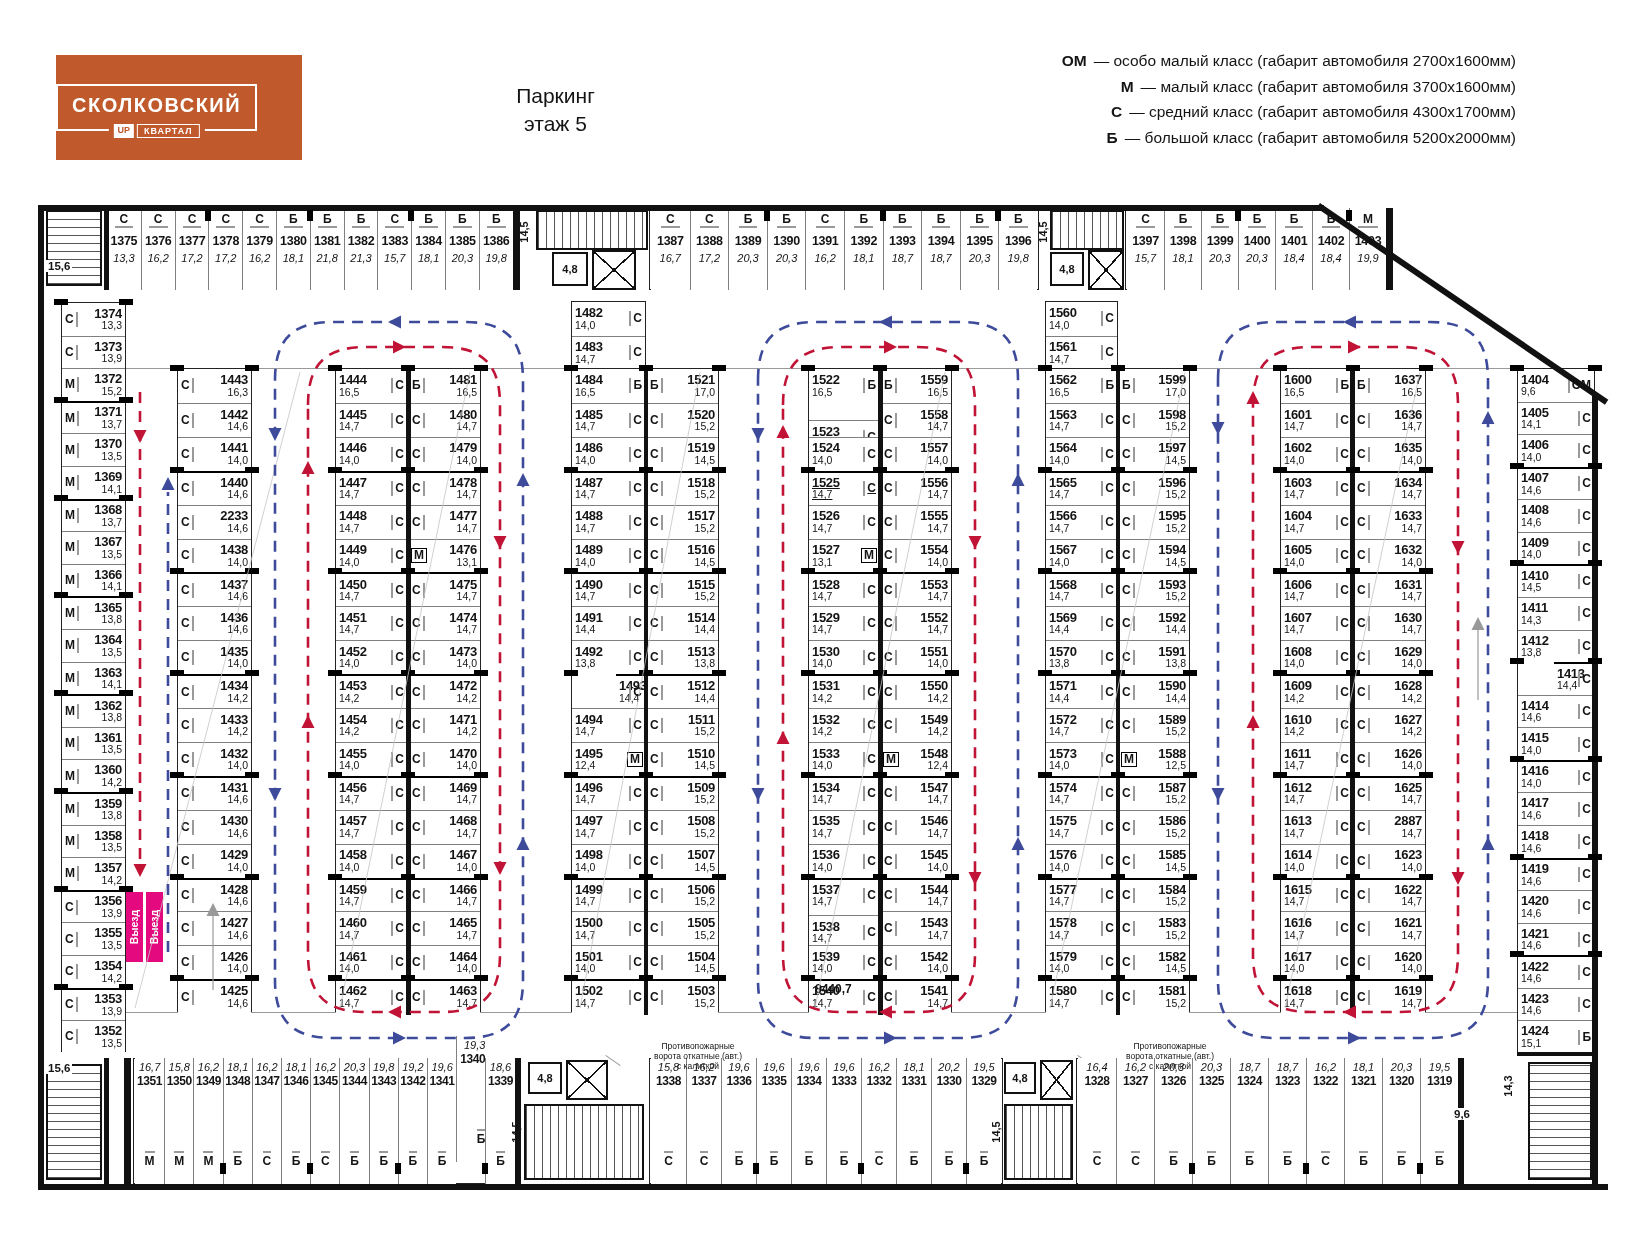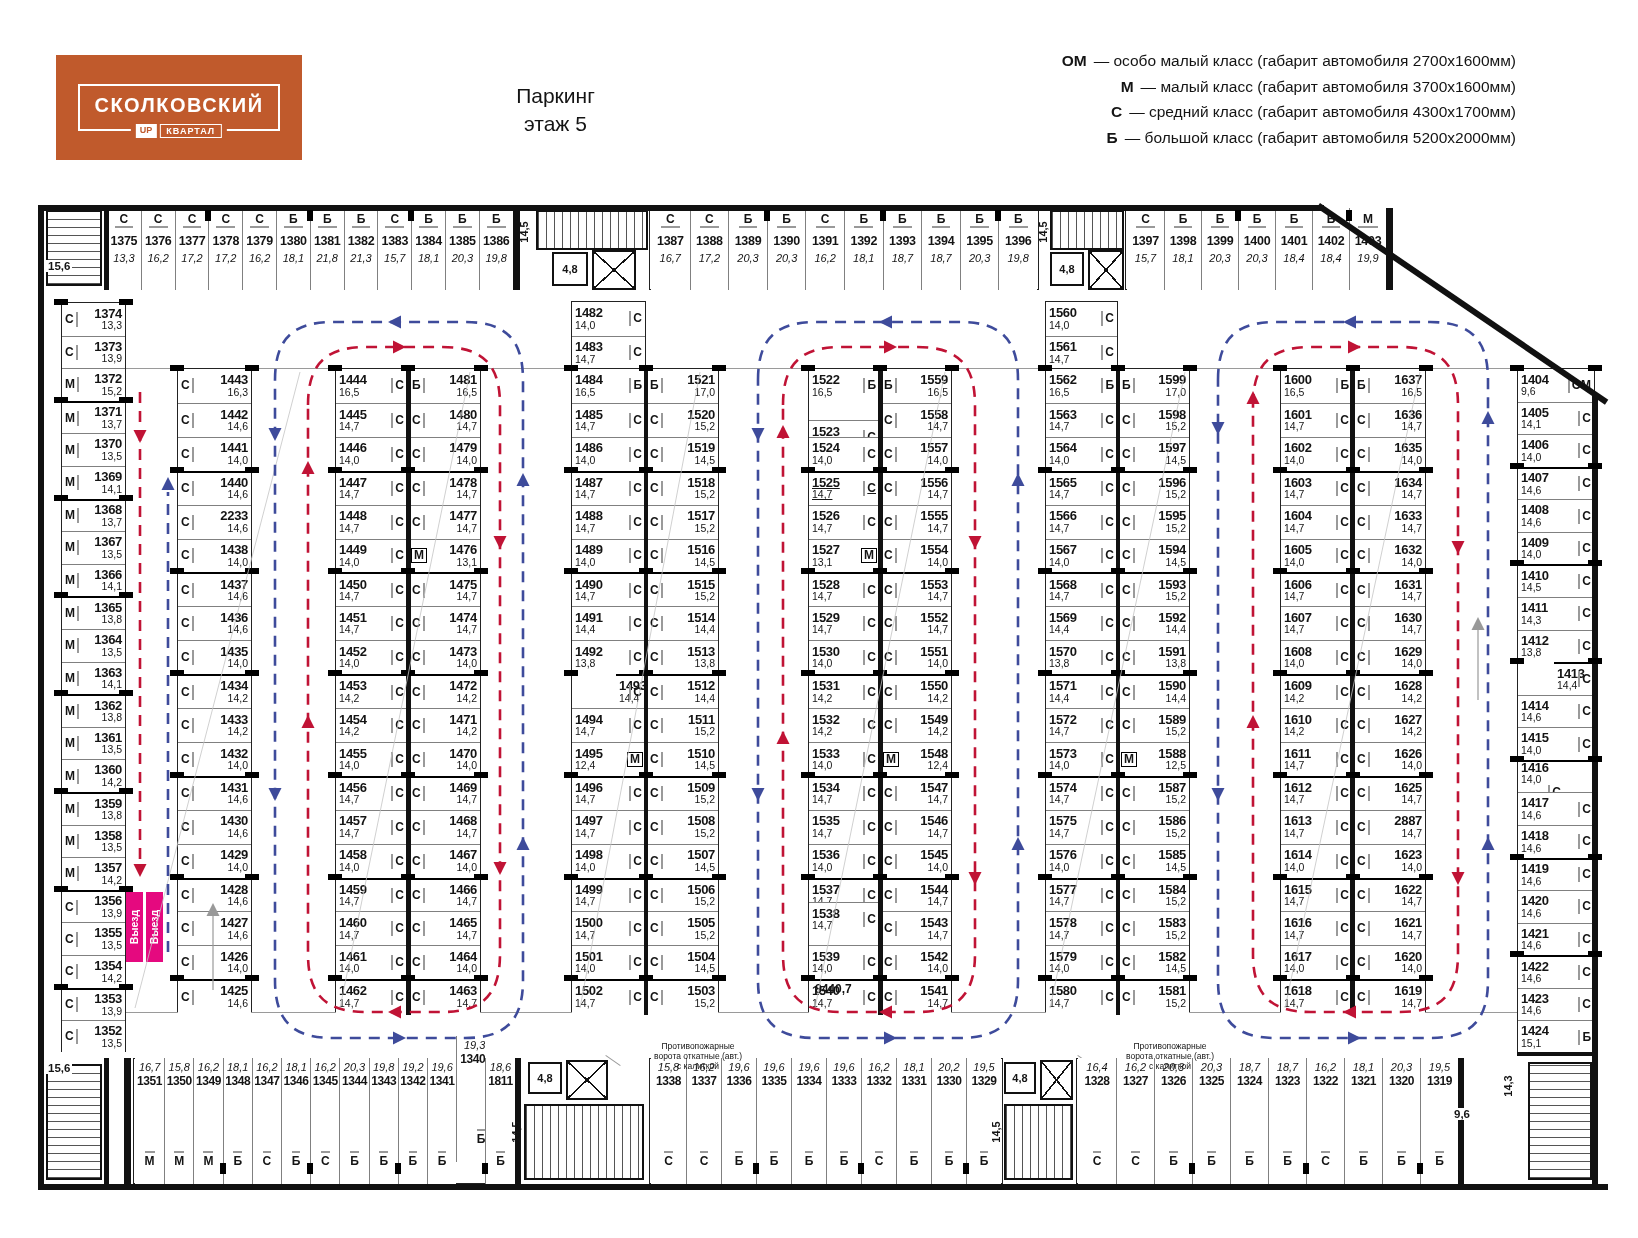--- a/index.html
+++ b/index.html
@@ -1,19 +1,19 @@
 <!DOCTYPE html>
 <html><head>
 <meta charset="utf-8">
 <style>
 *{box-sizing:border-box;margin:0;padding:0}
 body{width:1638px;height:1238px;position:relative;background:#fff;color:#141414;
  font-family:"Liberation Sans","DejaVu Sans",sans-serif;overflow:hidden}
 
-.logo{position:absolute;left:56px;top:55px;width:246px;height:105px;display:flex;align-items:center;justify-content:center}
+.logo{position:absolute;left:56px;top:55px;width:246px;height:105px;display:flex;align-items:center;}
 .logo-inner{border:2px solid #fff;padding:8px 14px 12px;position:relative}
 .logo-title{color:#fff;font-weight:bold;font-size:20px;letter-spacing:1.5px;white-space:nowrap}
 .logo-badges{position:absolute;left:50%;bottom:-9px;transform:translateX(-50%);display:flex;gap:3px;padding:0 5px}
 .badge-up{background:#fff;font-weight:bold;font-size:9px;padding:1px 4px}
 .badge-kv{border:1.5px solid #fff;color:#fff;font-weight:bold;font-size:9px;padding:1px 6px;letter-spacing:1px}
 .title{position:absolute;left:458px;top:82px;width:195px;text-align:center;font-size:21px;line-height:28px}
 .legend{position:absolute;right:122px;top:52px}
 .legend-row{display:flex;justify-content:flex-end;margin-bottom:7.5px;font-size:15.5px}
 .legend-code{font-weight:bold;margin-right:7px;white-space:nowrap}
 .legend-desc{white-space:nowrap}
@@ -1139,21 +1139,21 @@
         </div>
         <span class="cls">С</span>
       </div>
       <div class="stall s-right" style="top: 508.5px; height: 33.9px; border-top: 2.5px solid rgb(0, 0, 0);">
         <div class="nm">
           <b class="">1537</b>
           <i class="">14,7</i>
         </div>
         <span class="cls">С</span>
       </div>
-      <div class="stall s-right" style="top: 533px; height: 33.9px; border-top: 1px solid rgb(128, 128, 128);">
+      <div class="stall s-right" style="top: 546px; height: 33.9px; border-top: 1px solid rgb(128, 128, 128);">
         <div class="nm">
           <b class="">1538</b>
           <i class="">14,7</i>
         </div>
         <span class="cls">С</span>
       </div>
       <div class="stall s-right" style="top: 576.3px; height: 33.9px; border-top: 1px solid rgb(128, 128, 128);">
         <div class="nm">
           <b class="">1539</b>
           <i class="">14,0</i>
@@ -2021,21 +2021,21 @@
         </div>
         <span class="cls">С</span>
       </div>
       <div class="stall s-right" style="top: 358.27px; height: 32.57px; border-top: 1px solid rgb(128, 128, 128);">
         <div class="nm">
           <b class="">1415</b>
           <i class="">14,0</i>
         </div>
         <span class="cls">С</span>
       </div>
-      <div class="stall s-right" style="top: 390.84px; height: 32.57px; border-top: 2.5px solid rgb(0, 0, 0); flex-direction: column;">
+      <div class="stall s-right" style="top: 390.84px; height: 32.57px; border-top: 2.5px solid rgb(0, 0, 0);">
         <div class="nm">
           <b class="">1416</b>
           <i class="">14,0</i>
         </div>
         <span class="cls">С</span>
       </div>
       <div class="stall s-right" style="top: 423.41px; height: 32.57px; border-top: 1px solid rgb(128, 128, 128);">
         <div class="nm">
           <b class="">1417</b>
           <i class="">14,6</i>
@@ -2321,21 +2321,21 @@
       <b class="bnum">1341</b>
       <span class="bcls">Б</span>
     </div>
     <div class="hstall" style="left: 456.2px; top: 1036px; width: 29.2px; height: 126px; align-items: flex-end;">
       <i class="bsize">19,3</i>
       <b class="bnum">1340</b>
       <span class="bcls">Б</span>
     </div>
     <div class="hstall" style="left: 485.4px; top: 1058px; width: 29.2px; height: 126px;">
       <i class="bsize">18,6</i>
-      <b class="bnum">1811</b>
+      <b class="bnum">1339</b>
       <span class="bcls">Б</span>
     </div>
     <div class="tblob" style="left: 482.4px; top: 1163px;"></div>
     <div class="hwrap" style="left: 649px; top: 1058px; width: 354px; height: 126px;"></div>
     <div class="hstall first" style="left: 651px; top: 1058px; width: 35px; height: 126px;">
       <i class="bsize">15,8</i>
       <b class="bnum">1338</b>
       <span class="bcls">С</span>
     </div>
     <div class="hstall" style="left: 686px; top: 1058px; width: 35px; height: 126px;">

